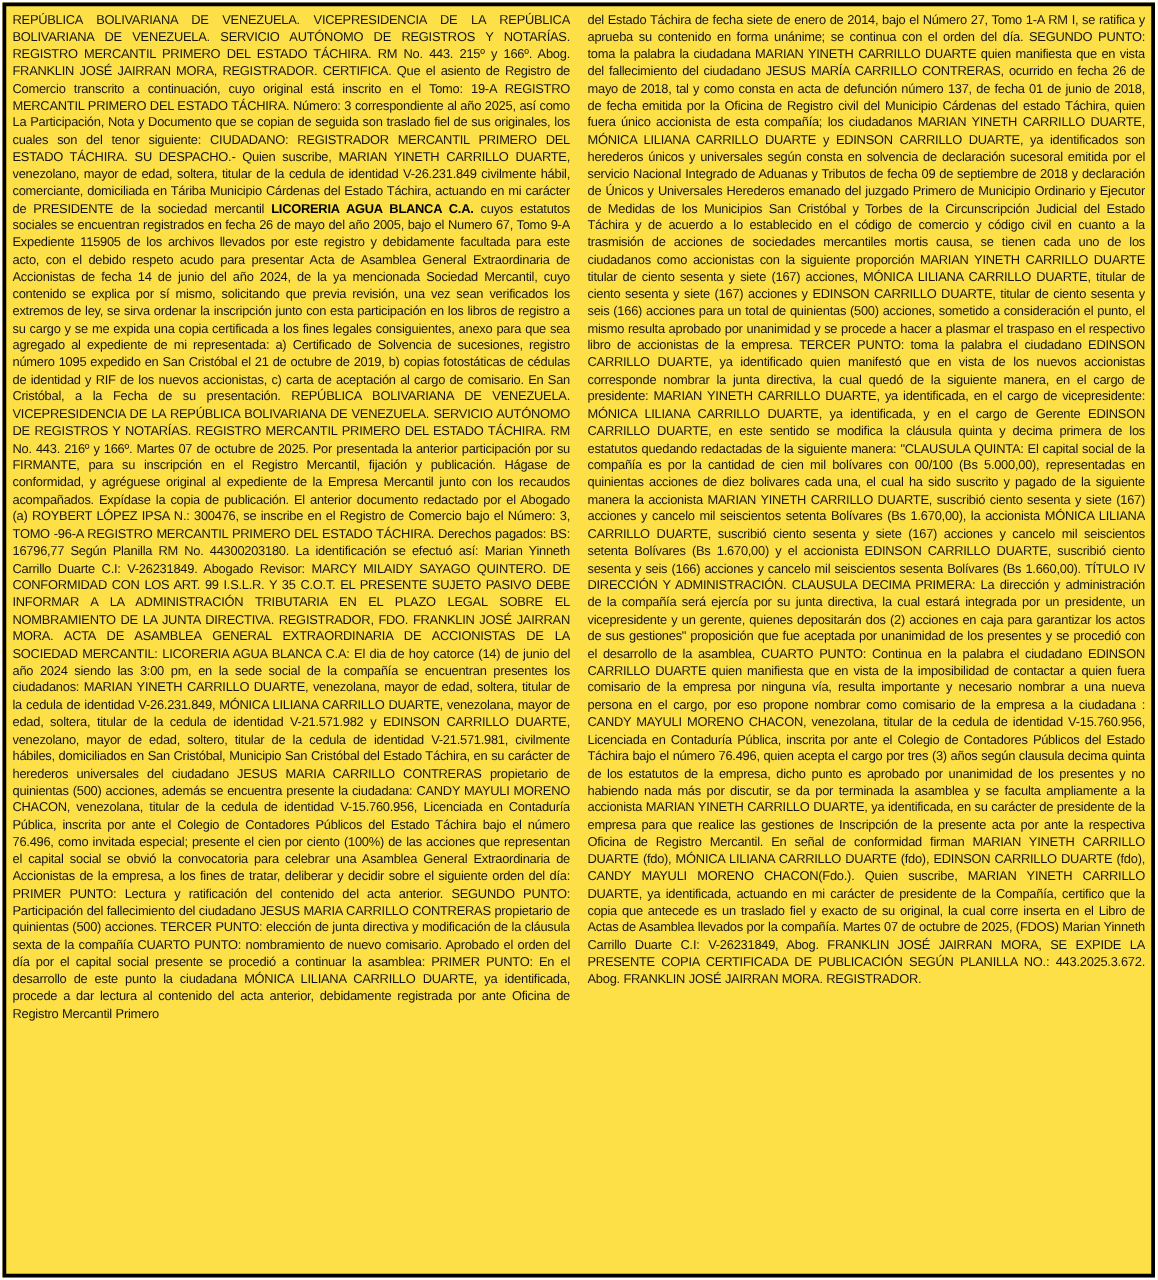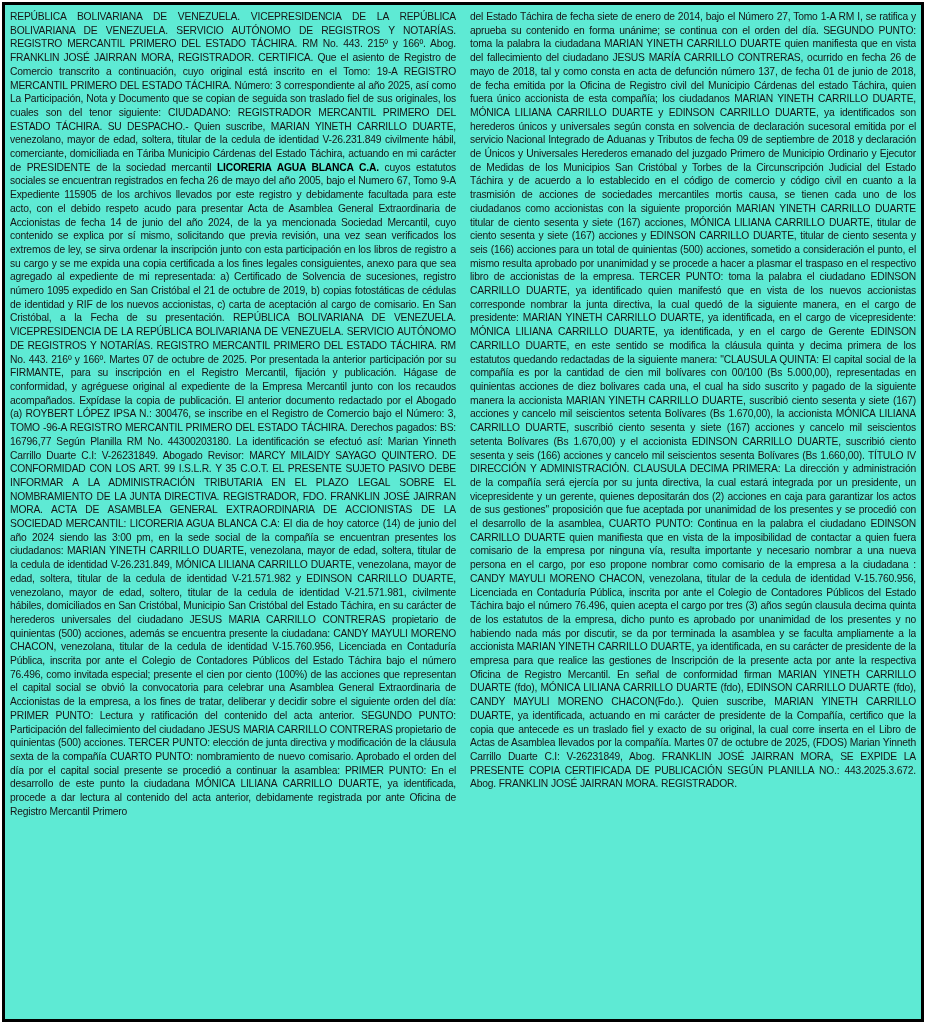--- a/index.html
+++ b/index.html
@@ -16,21 +16,21 @@
   }
   .sheet {
     position: absolute;
     left: 2px;
     top: 2px;
     right: 2px;
     bottom: 2px;
     border: 3px solid #000000;
     box-sizing: border-box;
     padding: 5px 5px;
-    background: #5eead4;
+    background: #fde047;
     overflow: hidden;
   }
   .columns {
     display: flex;
     flex-direction: row;
     gap: 14px;
     height: 100%;
     overflow: hidden;
   }
   .col {

